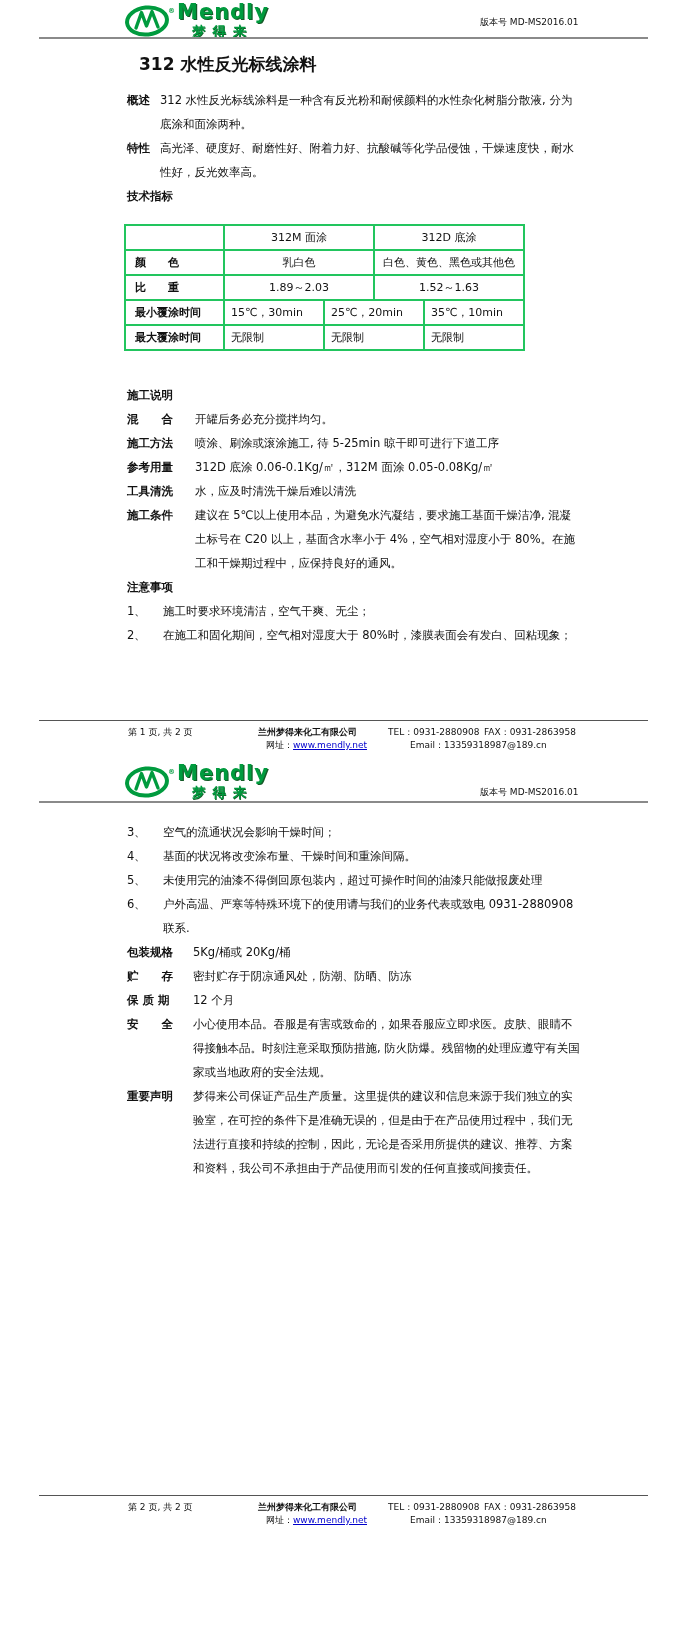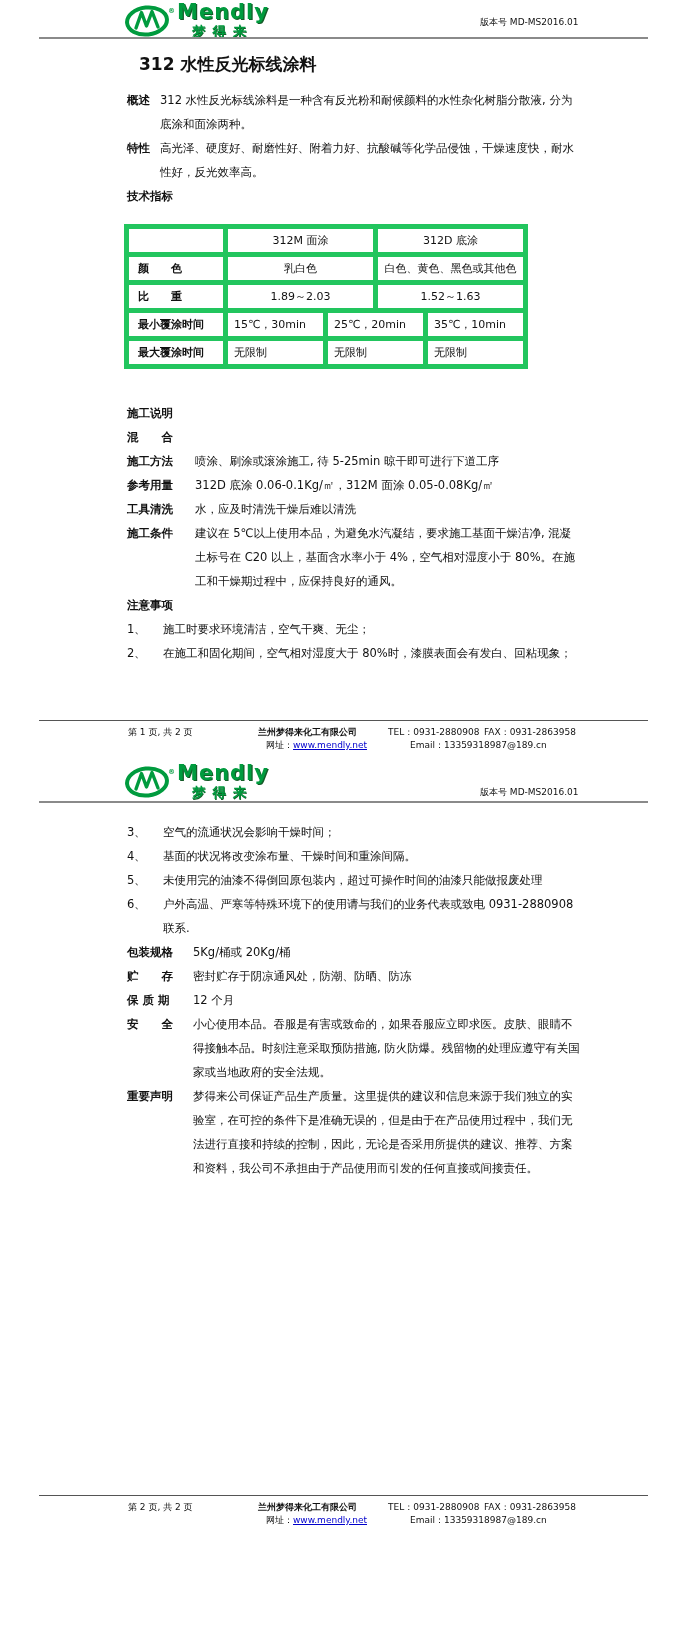--- a/index.html
+++ b/index.html
@@ -49,21 +49,21 @@
   .item .txt{flex:1;}
   .sec-heading{font-weight:bold;margin:0;}
   .mt12{margin-top:12px;}
 
   
   .spec-table{
     border-collapse:collapse;margin:16px 0 32px -3px;
     font-size:11px;line-height:14px;table-layout:fixed;width:399px;
   }
   .spec-table td{
-    border:5px solid #22c55e;height:23px;padding:0 6px;
+    border:2px solid #22c55e;height:23px;padding:0 6px;
     text-align:center;vertical-align:middle;overflow:hidden;white-space:nowrap;
   }
   .spec-table td.rowlbl{text-align:left;font-weight:bold;padding-left:9px;}
   .spec-table td.left{text-align:left;}
   .spec-table .t-head td{font-weight:normal;}
 
   
   .pfooter{position:absolute;left:0;width:561px;height:36px;font-size:9px;line-height:12px;}
   #page1 .pfooter{top:720px;}
   #page2 .pfooter{top:740px;}
@@ -152,20 +152,21 @@
         <td colspan="2" class="left">无限制</td>
         <td colspan="2" class="left">无限制</td>
       </tr>
     </tbody>
       </table>
 
     <div class="sec-heading">施工说明</div>
 
     <div class="item">
       <span class="lbl lbl-w68">混　　合</span>
+      <span class="txt">开罐后务必充分搅拌均匀。</span>
     </div>
     <div class="item">
       <span class="lbl lbl-w68">施工方法</span>
       <span class="txt">喷涂、刷涂或滚涂施工, 待 5-25min 晾干即可进行下道工序</span>
     </div>
     <div class="item">
       <span class="lbl lbl-w68">参考用量</span>
       <span class="txt">312D 底涂 0.06-0.1Kg/㎡，312M 面涂 0.05-0.08Kg/㎡</span>
     </div>
     <div class="item">

